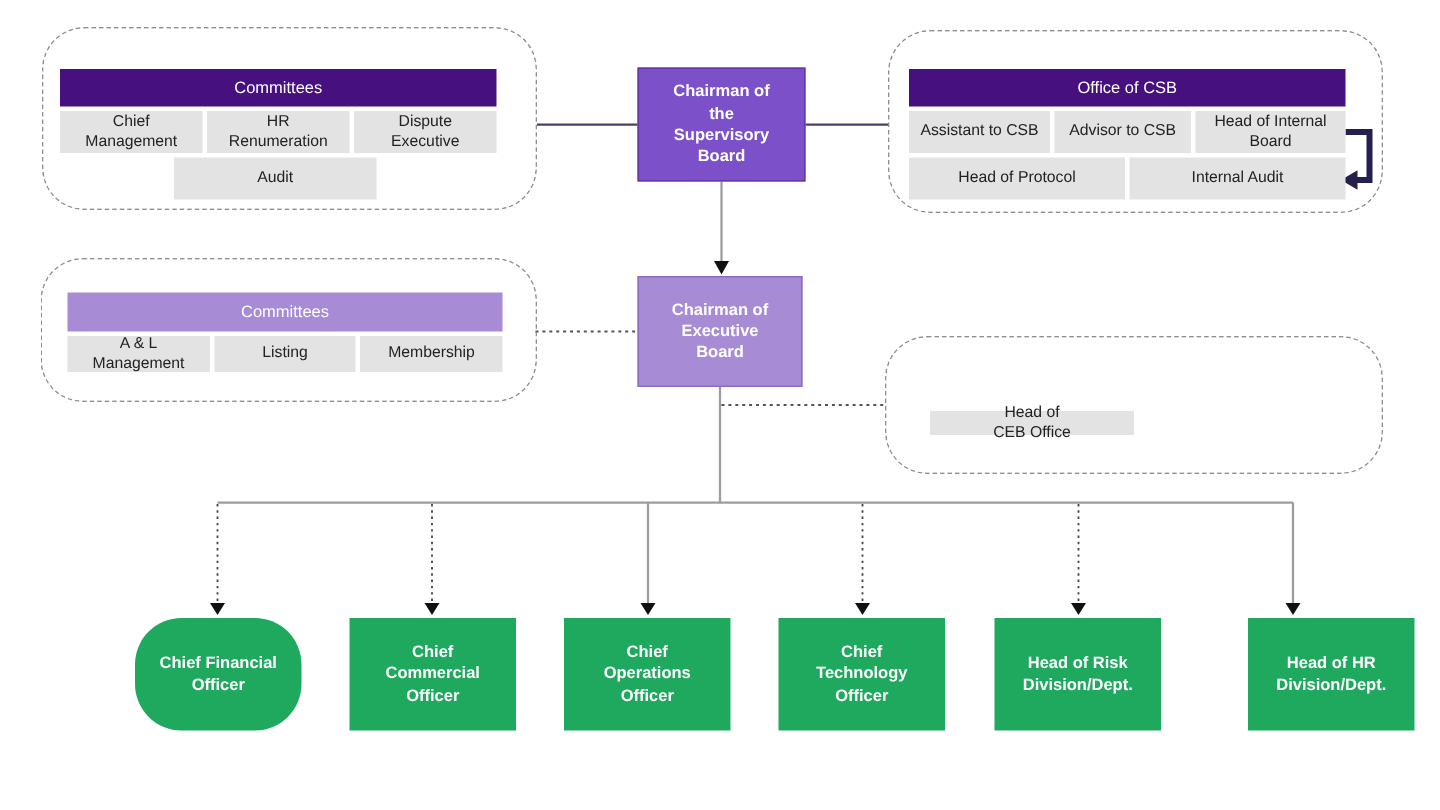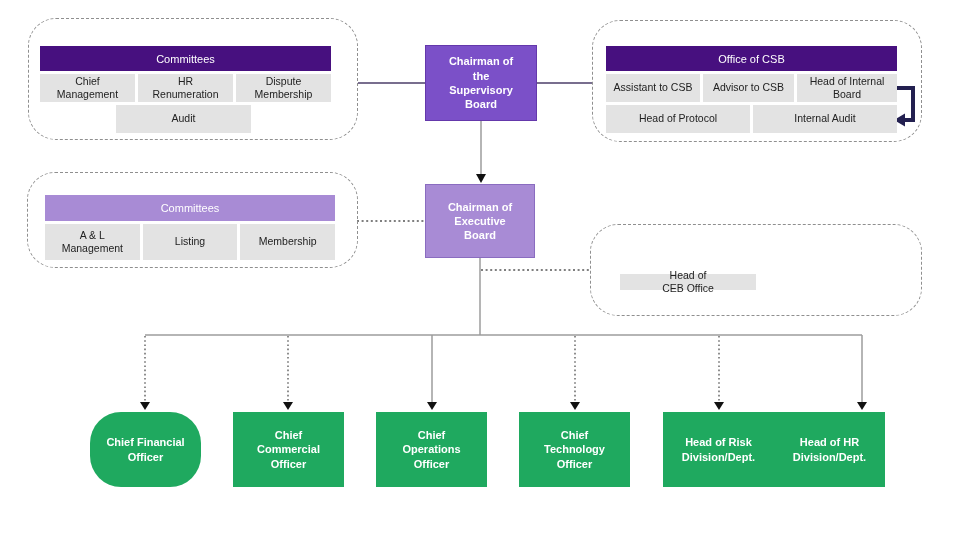--- a/index.html
+++ b/index.html
@@ -66,21 +66,21 @@
   <div class="abs dashed-group" style="left:27px;top:172px;width:331px;height:96px;"></div>
   <div class="abs dashed-group" style="left:590px;top:224px;width:332px;height:92px;"></div>
 
   <div class="abs tbl-header hdr-dark" style="left:40px;top:46px;width:291px;height:25px;">Committees</div>
   <div class="abs cell-row" style="left:40px;top:74px;width:291px;height:28px;">
     <div class="cell">Chief
 Management</div>
     <div class="cell">HR
 Renumeration</div>
     <div class="cell">Dispute
-Membership</div>
+Executive</div>
   </div>
   <div class="abs cell" style="left:116px;top:105px;width:135px;height:28px;flex:none;display:flex;">Audit</div>
 
   <div class="abs tbl-header hdr-dark" style="left:606px;top:46px;width:291px;height:25px;">Office of CSB</div>
   <div class="abs cell-row" style="left:606px;top:74px;width:291px;height:28px;">
     <div class="cell" style="flex:0 0 94px;">Assistant to CSB</div>
     <div class="cell" style="flex:0 0 91px;">Advisor to CSB</div>
     <div class="cell">Head of Internal
 Board</div>
   </div>
@@ -88,21 +88,21 @@
     <div class="cell">Head of Protocol</div>
     <div class="cell">Internal Audit</div>
   </div>
 
   <div class="abs node node-mid" style="left:425px;top:45px;width:112px;height:76px;">Chairman of
 the
 Supervisory
 Board</div>
 
   <div class="abs tbl-header hdr-light" style="left:45px;top:195px;width:290px;height:26px;">Committees</div>
-  <div class="abs cell-row" style="left:45px;top:224px;width:290px;height:36px;">
+  <div class="abs cell-row" style="left:45px;top:224px;width:290px;height:24px;">
     <div class="cell">A &amp; L
 Management</div>
     <div class="cell">Listing</div>
     <div class="cell">Membership</div>
   </div>
 
   <div class="abs node node-light" style="left:425px;top:184px;width:110px;height:74px;">Chairman of
 Executive
 Board</div>
 
@@ -117,16 +117,16 @@
 Commercial
 Officer</div>
   <div class="abs node node-green" style="left:376px;top:412px;width:111px;height:75px;">Chief
 Operations
 Officer</div>
   <div class="abs node node-green" style="left:519px;top:412px;width:111px;height:75px;">Chief
 Technology
 Officer</div>
   <div class="abs node node-green" style="left:663px;top:412px;width:111px;height:75px;">Head of Risk
 Division/Dept.</div>
-  <div class="abs node node-green" style="left:774px;top:412px;width:111px;height:75px;">Head of HR
+  <div class="abs node node-green" style="left:832px;top:412px;width:111px;height:75px;">Head of HR
 Division/Dept.</div>
 
 </div>
 
 </body></html>

